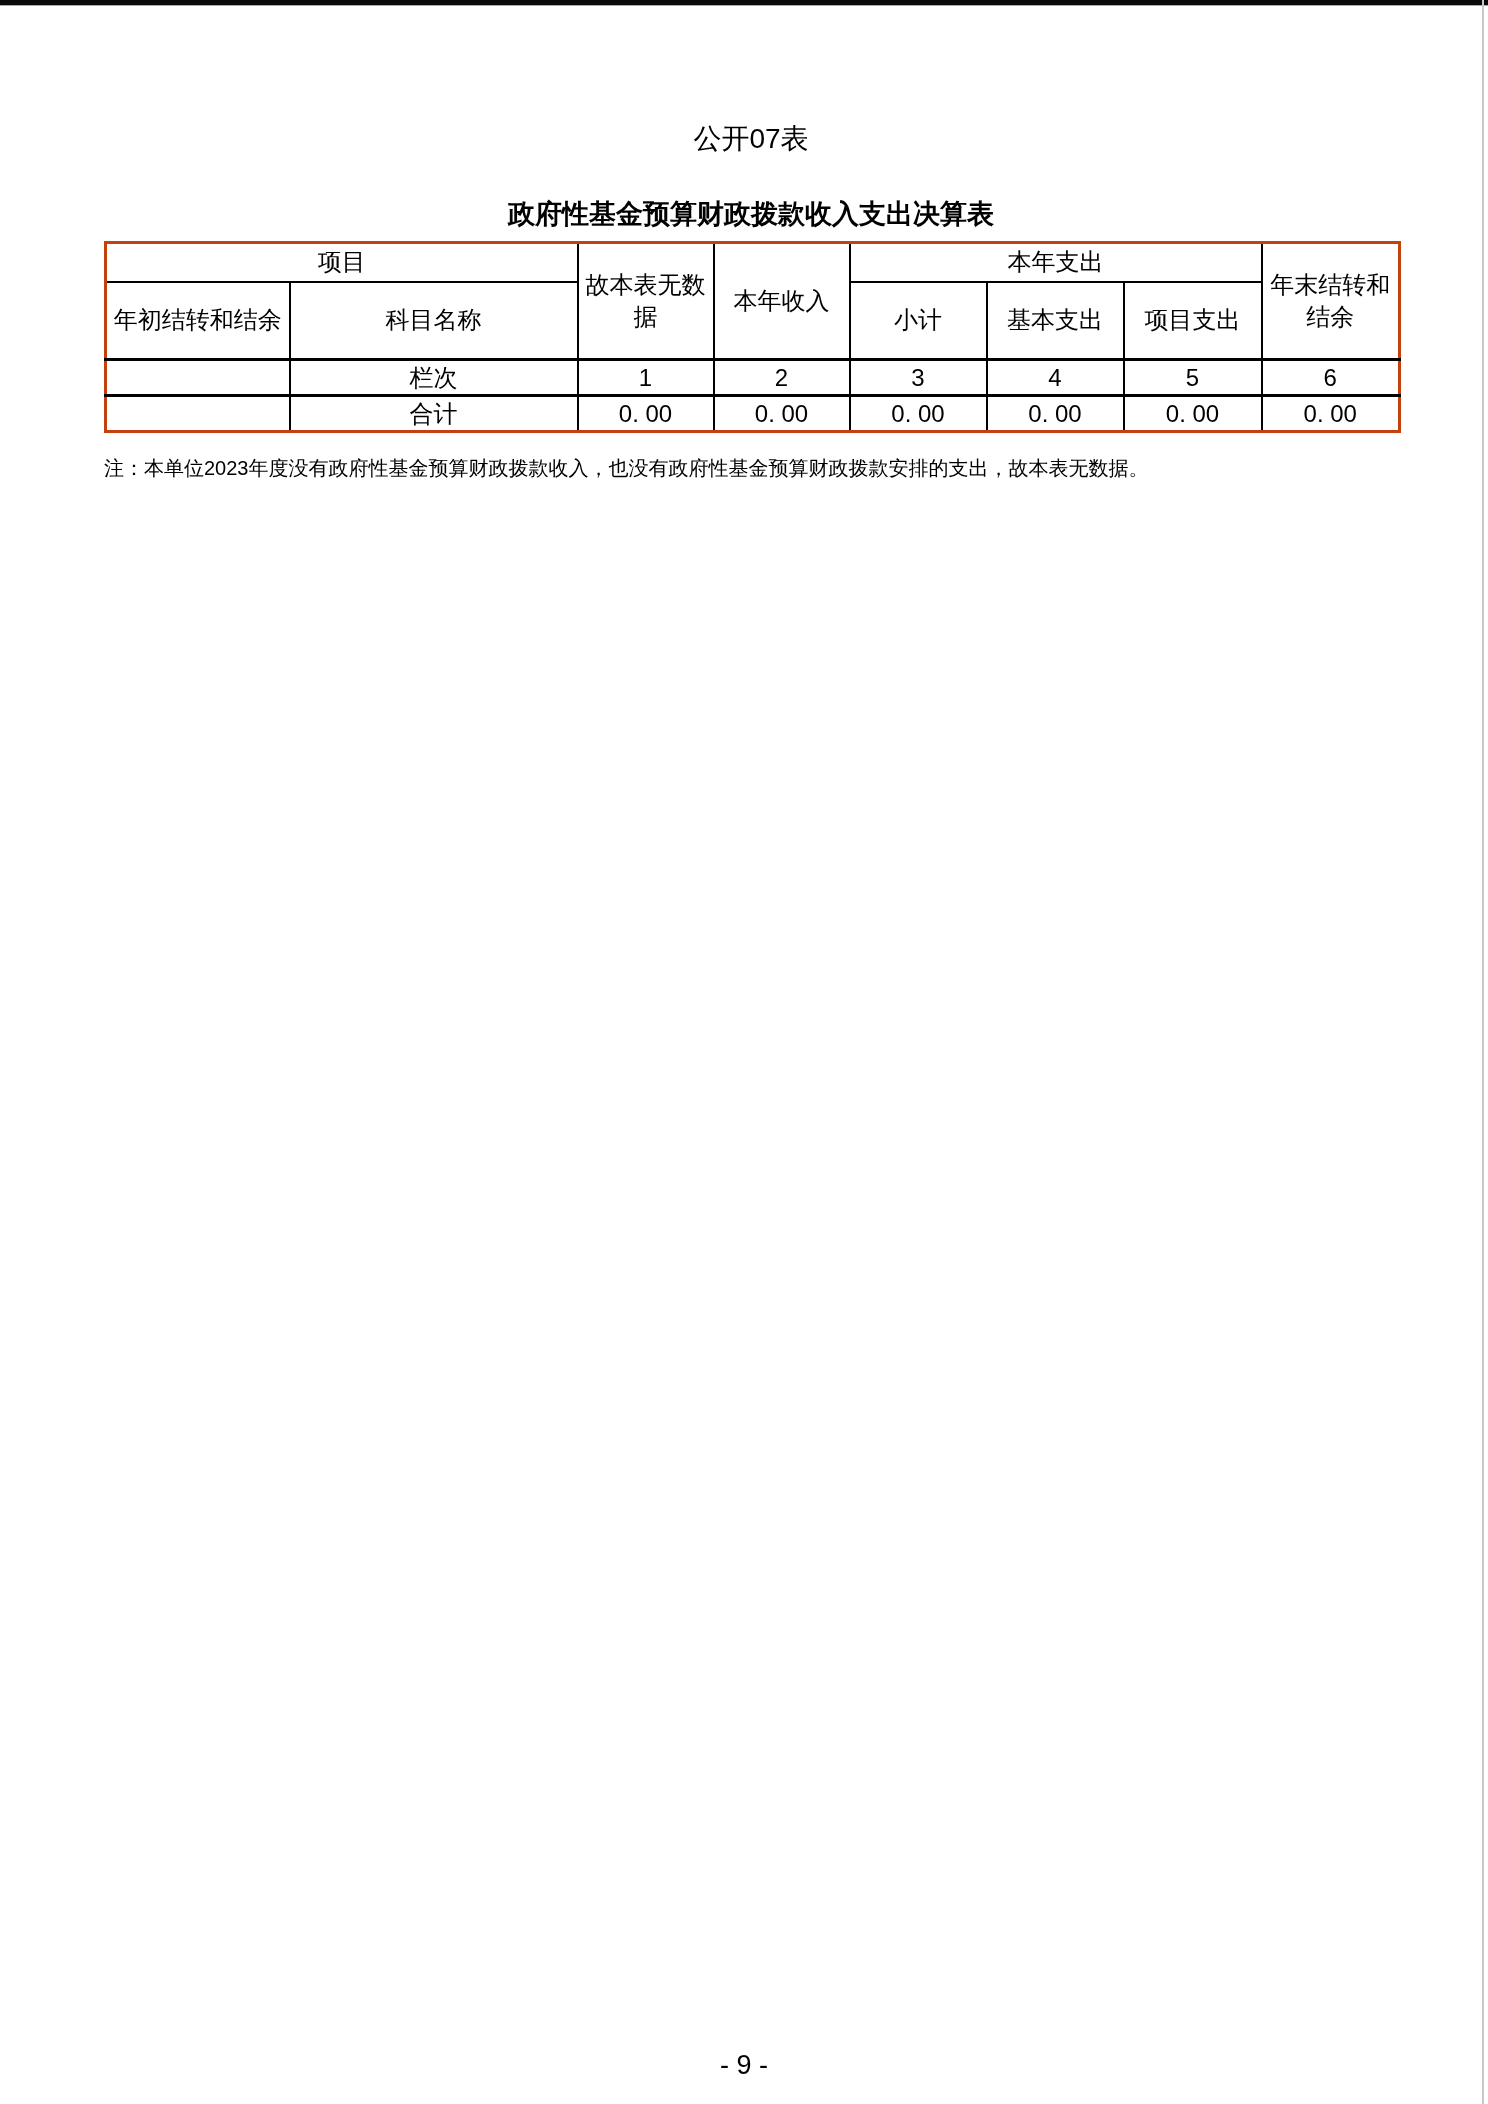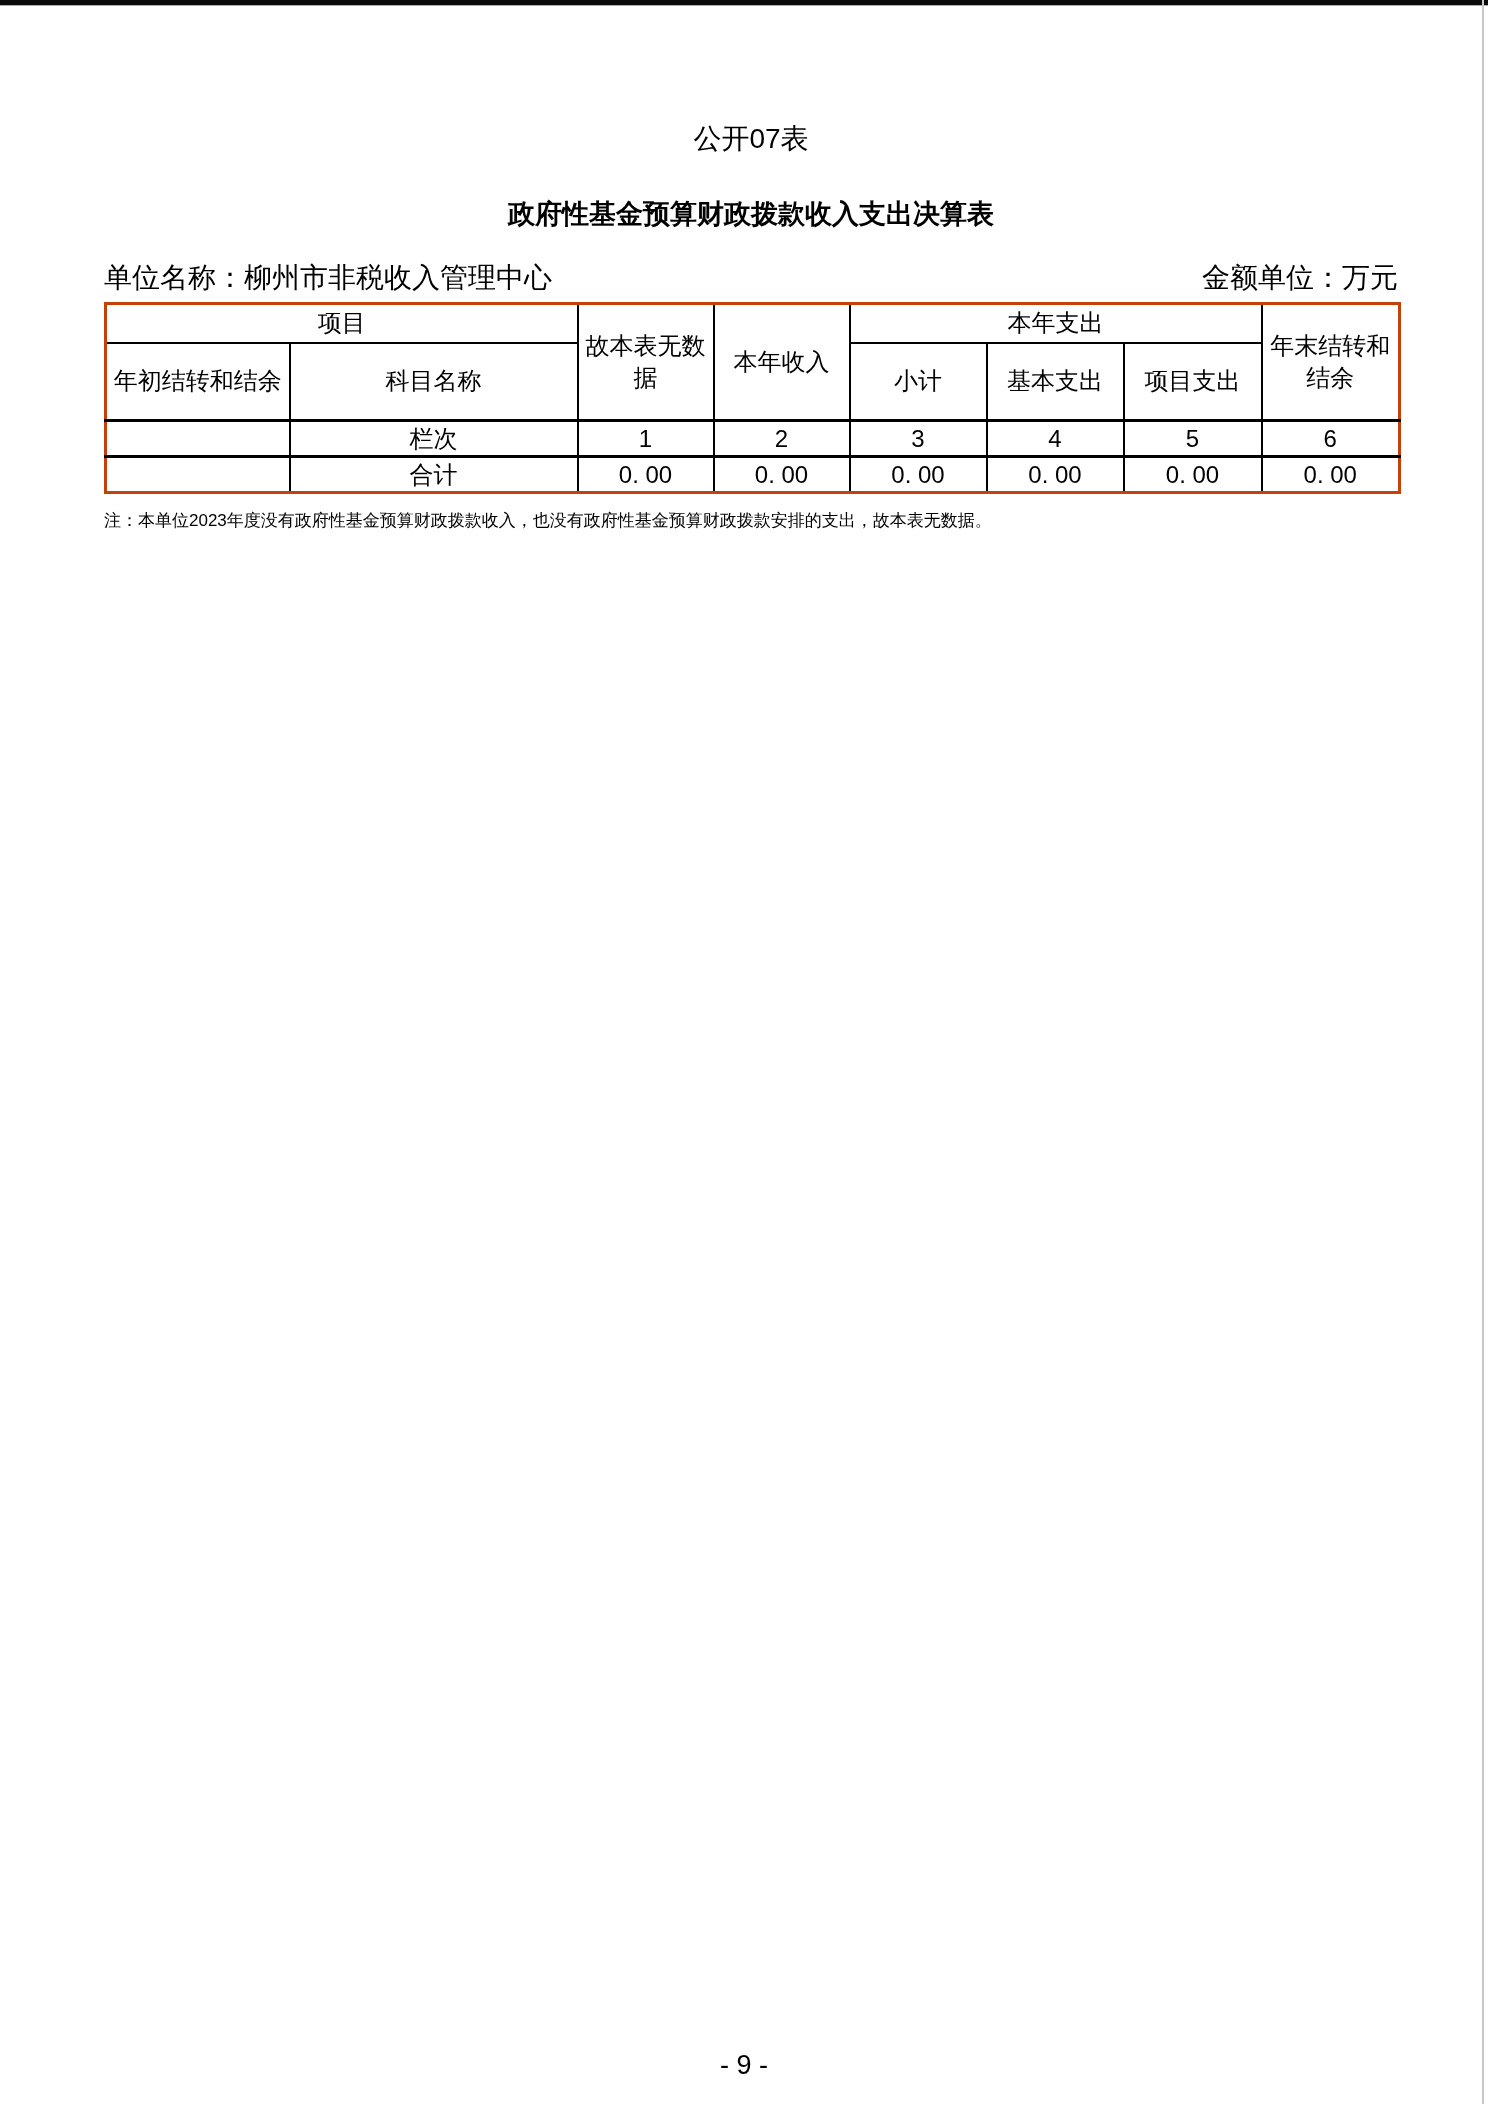--- a/index.html
+++ b/index.html
@@ -68,22 +68,22 @@
   tr.row-group-head { height: 39px; }
   tr.row-sub-head  { height: 78px; }
   tr.row-index     { height: 36px; }
   tr.row-total     { height: 36px; }
   tr.row-index td, tr.row-total td { border-top-width: 3px; }
   td.num {
     text-align: right;
     padding: 0;
   }
   .table-note {
-    margin-top: 11px;
-    font-size: 17px;
+    margin-top: 20px;
+    font-size: 20px;
     line-height: 31px;
   }
   .page-number {
     position: absolute;
     top: 2050px; left: 0;
     width: 1488px;
     text-align: center;
     font-size: 27px;
   }
 </style>
@@ -92,24 +92,20 @@
 
 <div class="scan-edge-top"></div>
 <div class="scan-edge-right"></div>
 
 <div class="content">
 
   <div class="doc-label">公开07表</div>
 
   <div class="page-title">政府性基金预算财政拨款收入支出决算表</div>
 
-  <div class="meta-row">
-    <span>单位名称：柳州市非税收入管理中心</span>
-    <span>金额单位：万元</span>
-  </div>
 
   <table class="fiscal-table">
     <colgroup>
       <col style="width:184px">
       <col style="width:288px">
       <col style="width:136px">
       <col style="width:136px">
       <col style="width:137px">
       <col style="width:137px">
       <col style="width:138px">

